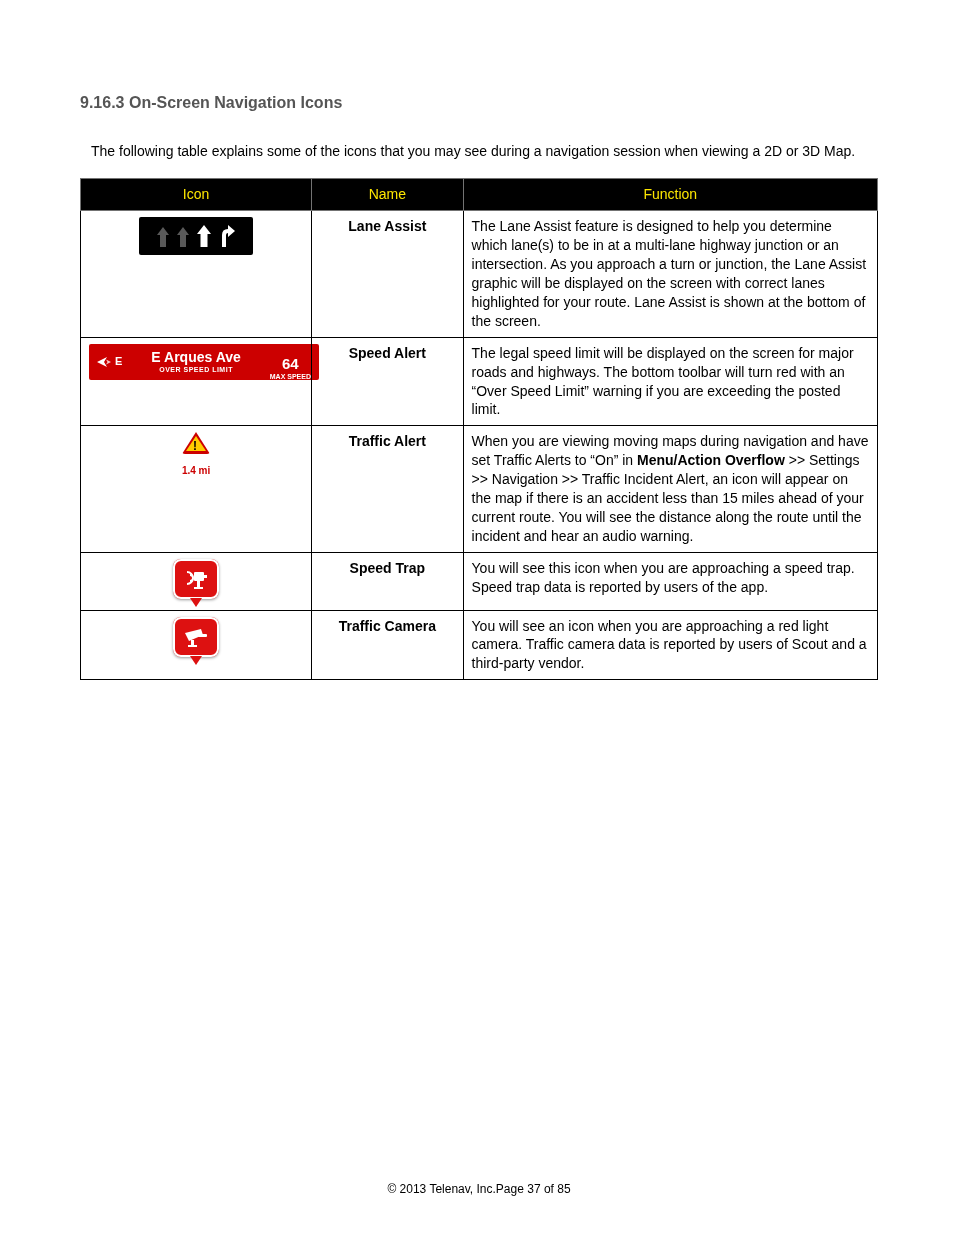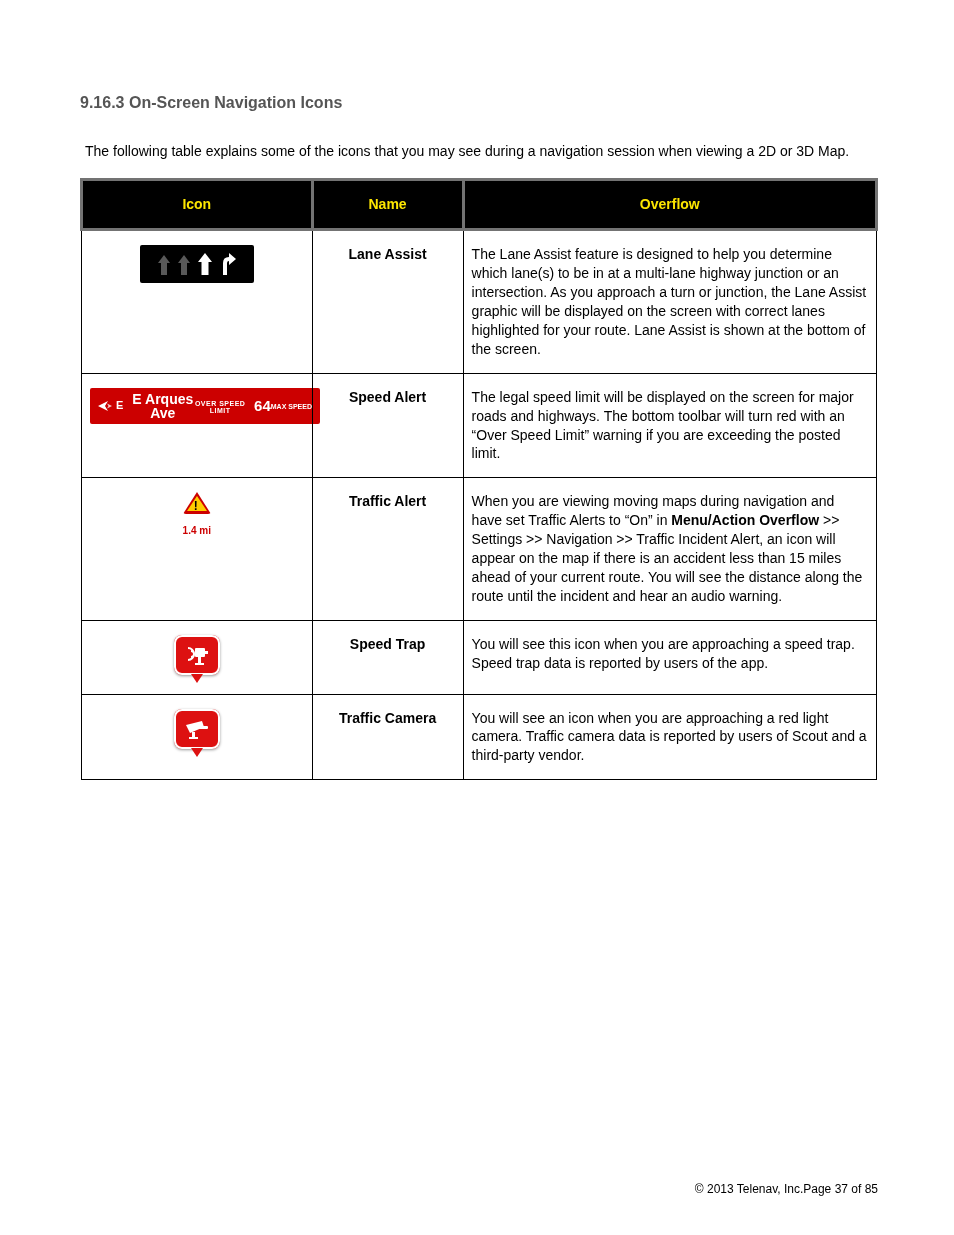--- a/index.html
+++ b/index.html
@@ -1,78 +1,78 @@
 <!DOCTYPE html>
 <html><head>
 <meta charset="utf-8">
 <style>
   html,body{margin:0;padding:0;background:#fff;font-family:Arial,Helvetica,sans-serif;color:#000;font-size:14px;line-height:1.35}
   .page{width:954px;height:1235px;margin:0 auto;position:relative;box-sizing:border-box;padding:92px 76px 60px 80px}
   .heading{font-weight:bold;font-size:16px;color:#555;margin:0 0 28px 0}
-  .intro{margin:0 0 18px 5px}
+  .intro{margin:0 0 18px 11px}
   table.icons{width:100%;border-collapse:collapse;table-layout:fixed}
   table.icons col.c1{width:29%}
   table.icons col.c2{width:19%}
   table.icons col.c3{width:52%}
-  table.icons thead th{background:#000;color:#fde600;font-weight:bold;padding:14px 8px;border:3px solid #737373;font-size:14px}
-  table.icons tbody td{border:1px solid #000;padding:14px 8px;vertical-align:top}
+  table.icons thead th{background:#000;color:#fde600;font-weight:normal;padding:6px 8px;border:1px solid #737373;font-size:14px}
+  table.icons tbody td{border:1px solid #000;padding:6px 8px;vertical-align:top}
   table.icons tbody td.name{font-weight:bold;text-align:center}
   table.icons tbody td.icon{text-align:center}
   .func b{font-weight:bold}
 
   
   .lane-assist{display:inline-block;background:#000;padding:8px 16px;border-radius:2px}
   .lane-assist .arr{display:inline-block;vertical-align:bottom;margin:0 2px}
   .lane-assist .arr.dim{opacity:.35}
   .lane-assist svg{display:block}
 
   
   .speed-bar{display:flex;align-items:stretch;background:#c00;color:#fff;font-weight:bold;height:36px;border-radius:2px;overflow:hidden;width:230px;margin:0 auto}
   .speed-bar .dir{display:flex;align-items:center;padding:0 8px;font-size:11px}
-  .speed-bar .street{flex:1;display:flex;flex-direction:row;align-items:center;justify-content:center;line-height:1}
+  .speed-bar .street{flex:1;display:flex;flex-direction:column;align-items:center;justify-content:center;line-height:1}
   .speed-bar .street .st1{font-size:14px;font-weight:bold}
   .speed-bar .street .st2{font-size:7px;font-weight:bold;letter-spacing:.5px;margin-top:2px}
-  .speed-bar .spd{display:flex;flex-direction:row;align-items:center;justify-content:flex-end;padding:0 8px;line-height:1}
+  .speed-bar .spd{display:flex;flex-direction:column;align-items:center;justify-content:flex-end;padding:0 8px;line-height:1}
   .speed-bar .spd .sp1{font-size:15px;font-weight:bold}
   .speed-bar .spd .sp2{font-size:7px;font-weight:bold;margin-top:2px}
   .dir svg{margin-right:4px}
 
   
   .traffic-alert{display:inline-flex;flex-direction:column;align-items:center}
   .traffic-alert .dist{font-size:10px;font-weight:bold;color:#c00;margin-top:10px}
   .tri{position:relative;width:0;height:0;border-left:14px solid transparent;border-right:14px solid transparent;border-bottom:22px solid #c00;border-radius:3px}
   .tri::before{content:"";position:absolute;left:-10px;top:4px;width:0;height:0;border-left:10px solid transparent;border-right:10px solid transparent;border-bottom:15px solid #ffcc00}
   .tri .bang{position:absolute;left:-3px;top:6px;font-size:12px;font-weight:bold;color:#000;z-index:1}
 
   
   .pin{position:relative;display:inline-block;width:46px;height:40px;background:#d11;border-radius:8px;box-shadow:0 0 0 2px #fff inset,0 1px 3px rgba(0,0,0,.4)}
   .pin::after{content:"";position:absolute;bottom:-8px;left:50%;transform:translateX(-50%);width:0;height:0;border-left:6px solid transparent;border-right:6px solid transparent;border-top:9px solid #d11}
   .pin svg{position:absolute;left:50%;top:50%;transform:translate(-50%,-50%)}
 
   
-  .footer{position:absolute;left:80px;right:76px;bottom:38px;display:flex;justify-content:flex-end;font-size:12px}
+  .footer{position:absolute;left:80px;right:76px;bottom:38px;display:flex;justify-content:center;font-size:12px}
 </style>
 </head>
 <body>
 
 <div class="page">
   <h3 class="heading">9.16.3 On-Screen Navigation Icons</h3>
   <p class="intro">The following table explains some of the icons that you may see during a navigation session when viewing a 2D or 3D Map.</p>
 
   <table class="icons">
     <colgroup>
         <col class="c1">
         <col class="c2">
         <col class="c3">
       </colgroup>
     <thead>
       <tr>
         <th>Icon</th>
         <th>Name</th>
-        <th>Overflow</th>
+        <th>Function</th>
       </tr>
     </thead>
     <tbody>
 
       <tr>
         <td class="icon">
           <span class="lane-assist">
             <span class="arr dim"><svg width="12" height="20">
                   <path d="M6 0 L12 8 H9 V20 H3 V8 H0 Z" fill="#fff"></path>
                 </svg></span>

